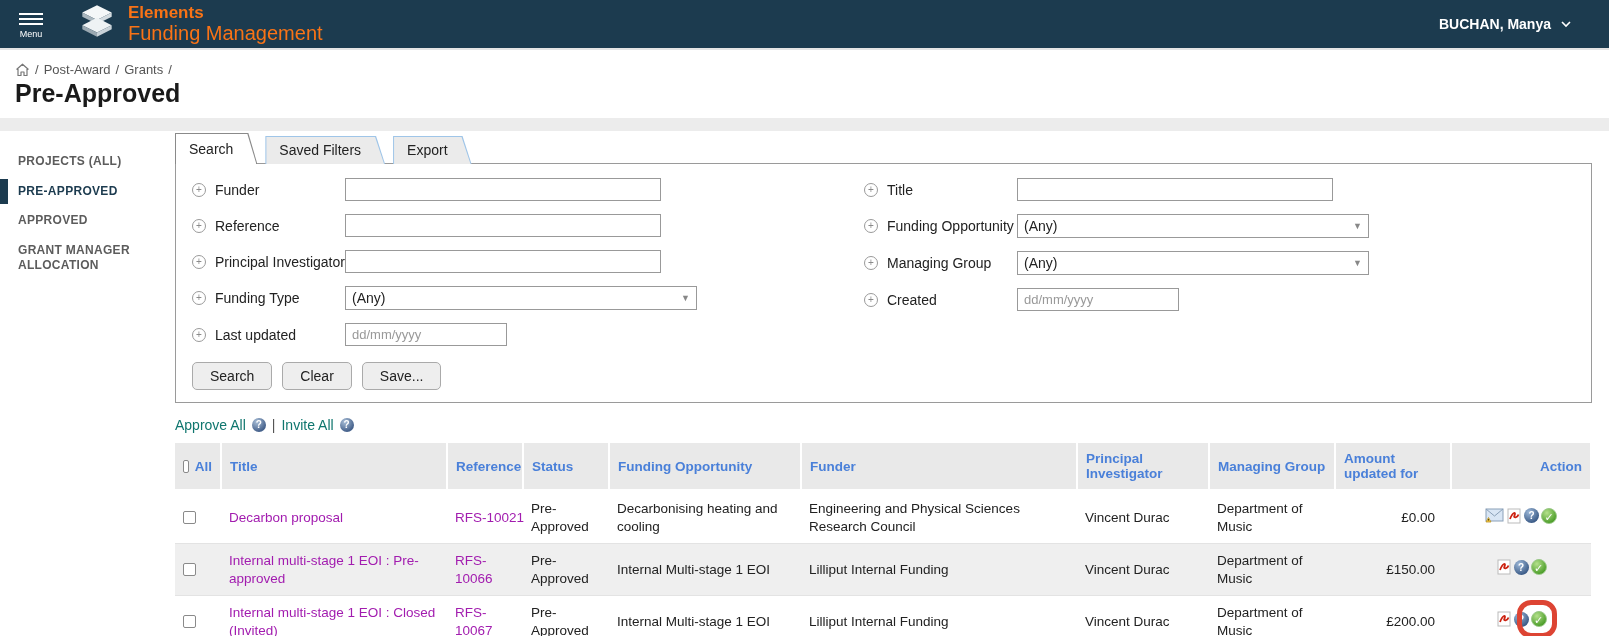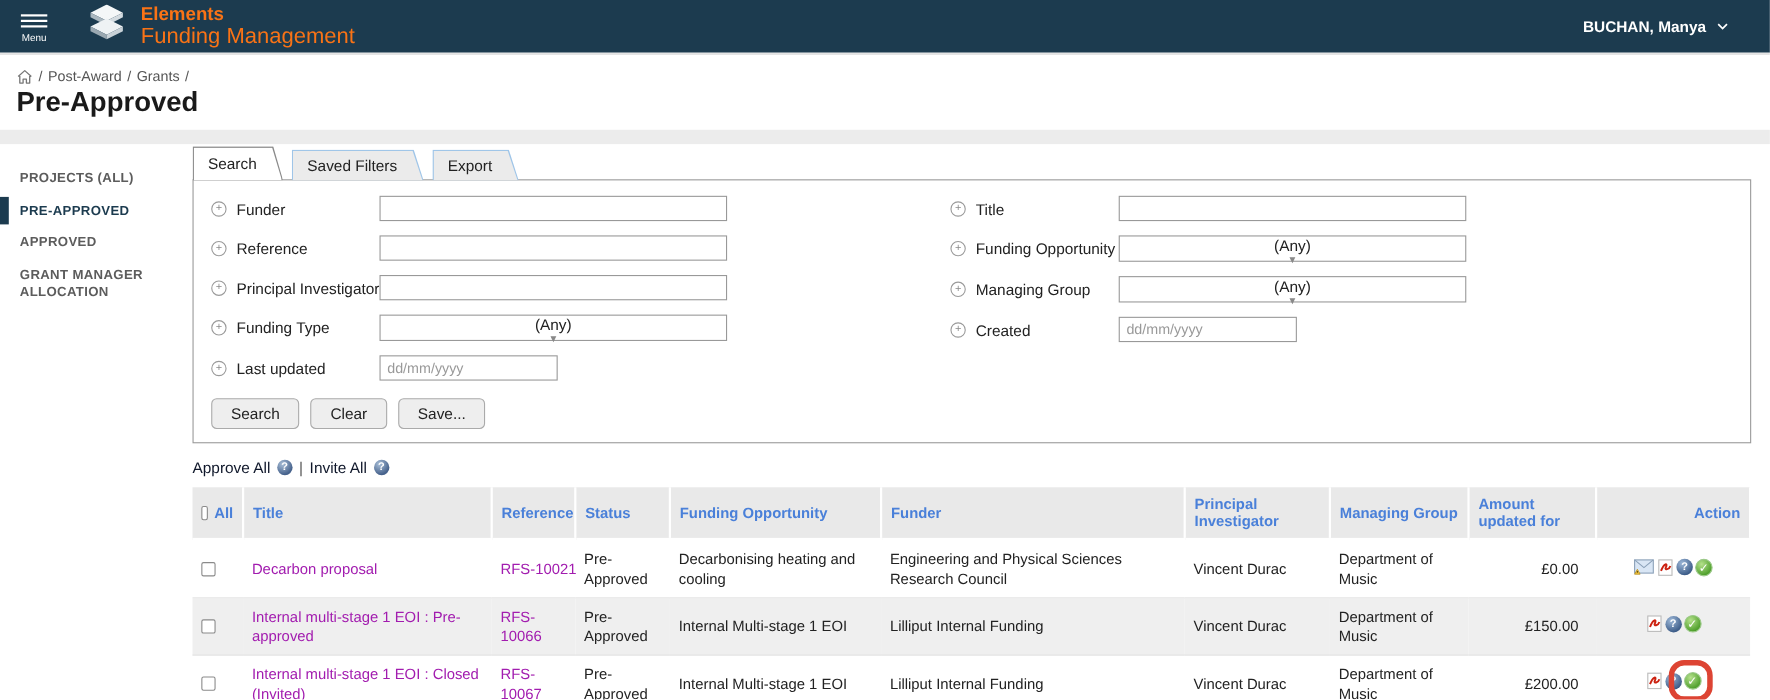--- a/index.html
+++ b/index.html
@@ -59,31 +59,31 @@
   .form-col.right { flex: 1; }
   .field { display: flex; align-items: center; }
   .expand-icon { width: 14px; height: 14px; border: 1px solid #9a9a9a; border-radius: 50%;
     color: #8a8a8a; font-size: 10px; line-height: 12px; text-align: center; margin-right: 9px;
     flex: none; cursor: pointer; }
   .field label { width: 130px; font-size: 14px; color: #222; flex: none; }
   .txt { border: 1px solid #999; height: 23px; width: 316px; font-size: 13px;
     font-family: "Liberation Sans", sans-serif; padding: 0 6px; }
   .txt.date { width: 162px; }
   .txt.date::placeholder { color: #999; }
-  .sel { border: 1px solid #999; height: 24px; width: 316px; font-size: 14px;
-    display: flex; align-items: center; padding: 0 6px; cursor: pointer; background: #fff; flex-direction: column; }
+  .sel { border: 1px solid #999; height: 24px; width: 352px; font-size: 14px;
+    display: flex; align-items: center; padding: 0 6px; cursor: pointer; background: #fff; }
   .sel .sel-value { flex: 1; }
   .sel .sel-arrow { color: #888; font-size: 9px; }
   .form-buttons { margin-top: 16px; display: flex; gap: 10px; }
   .btn { background: #eee; border: 1px solid #aaa; border-radius: 5px; font-size: 14px;
     padding: 5px 17px; cursor: pointer; font-family: "Liberation Sans", sans-serif; color: #222; }
 
   
   .bulk-row { margin: 14px 0 10px 0; font-size: 14px; display: flex; align-items: center; gap: 6px; }
-  .bulk-row a { color: #0f172a; text-decoration: none; cursor: pointer; }
+  .bulk-row a { color: #0f766e; text-decoration: none; cursor: pointer; }
   .bulk-sep { color: #555; }
   .sphere { display: inline-block; width: 14px; height: 14px; border-radius: 50%;
     background: radial-gradient(circle at 35% 28%, #a9bfd8, #46628c 70%);
     color: #fff; font-size: 10px; font-weight: bold; text-align: center; line-height: 14px;
     vertical-align: -2px; cursor: pointer; }
 
   
   table { border-collapse: collapse; table-layout: fixed; width: 1416px; font-size: 13.5px; }
   th { background: #e9e9e9; color: #4a80d9; font-weight: bold; text-align: left;
     padding: 8px 8px; border-right: 2px solid #fff; border-bottom: 3px solid #fff; vertical-align: middle; }

